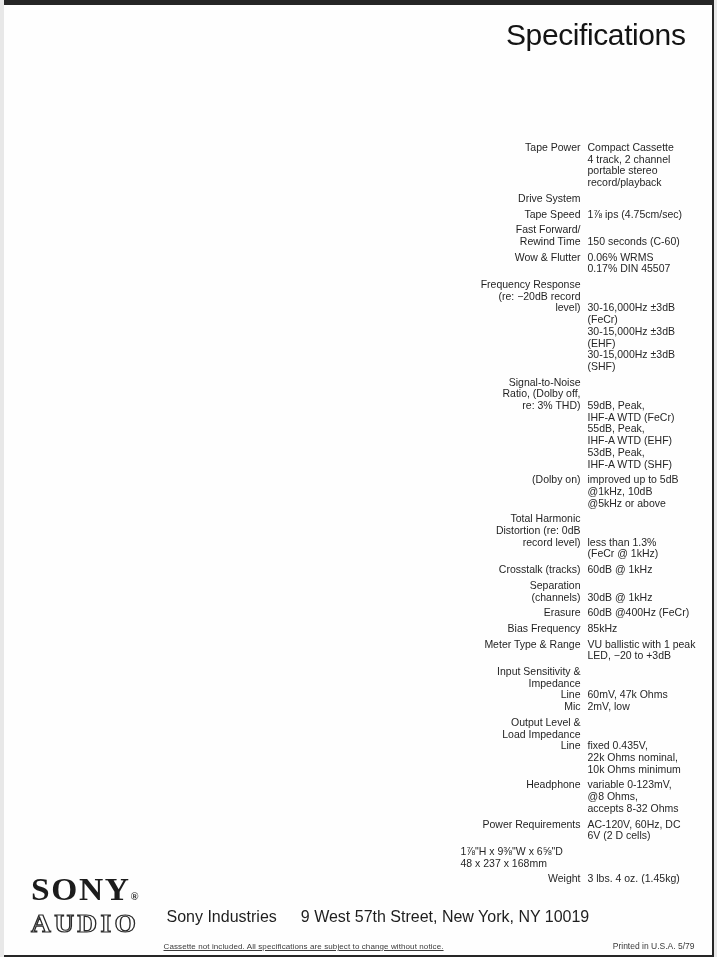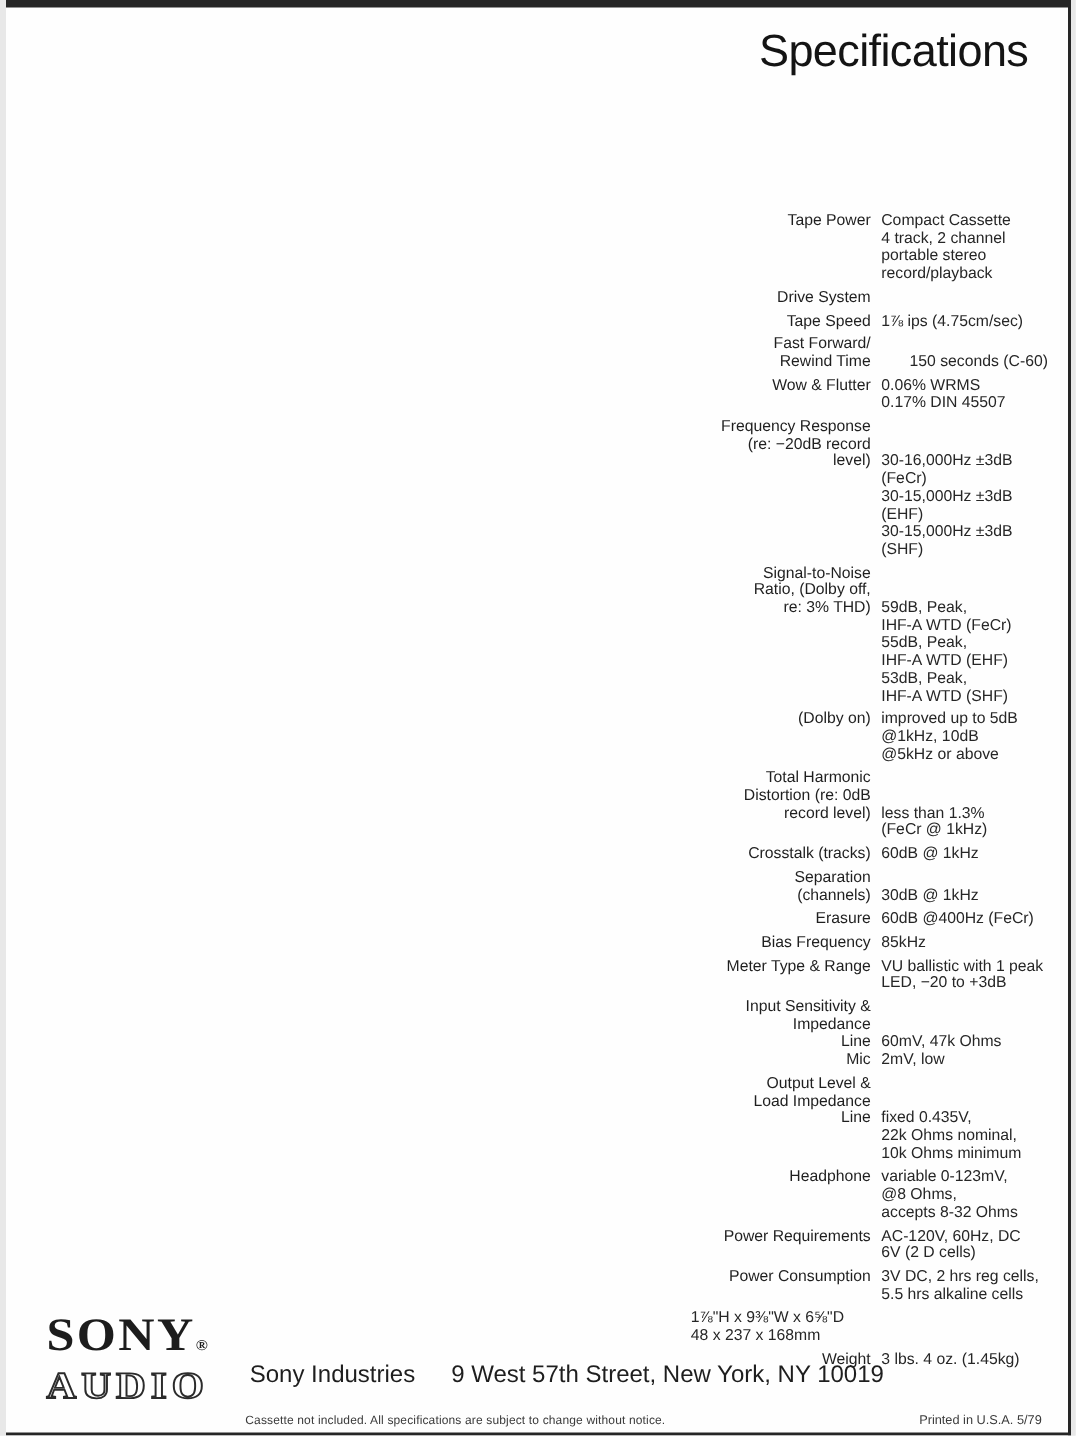--- a/index.html
+++ b/index.html
@@ -57,21 +57,21 @@
     transform:scaleX(1.1); transform-origin:left;
     white-space:nowrap;
   }
   .address {
     position:absolute; left:163px; top:903px;
     font-size:16px; color:#1e1e1e;
     display:flex; gap:24px; white-space:nowrap;
   }
   .footnote {
     position:absolute; left:160px; top:937px;
-    font-size:8px; color:#3a3a3a; letter-spacing:0.1px;
+    font-size:8px; color:#3a3a3a; letter-spacing:0.1px;text-decoration:underline;
   }
   .printed {
     position:absolute; right:17px; top:936px;
     font-size:8.5px; color:#3a3a3a;
   }
 </style>
 </head>
 <body>
 
 <div class="page">
@@ -92,21 +92,21 @@
   </div>
 
   <div class="spec-row">
     <div class="spec-label">Tape Speed</div>
     <div class="spec-value">1⅞ ips (4.75cm/sec)</div>
   </div>
 
   <div class="spec-row">
     <div class="spec-label">Fast Forward/
 Rewind Time</div>
-    <div class="spec-value" style="padding-top: 11.7px; text-align: center;">150 seconds (C-60)</div>
+    <div class="spec-value" style="padding-top: 11.7px;">150 seconds (C-60)</div>
   </div>
 
   <div class="spec-row">
     <div class="spec-label">Wow &amp; Flutter</div>
     <div class="spec-value">0.06% WRMS
 0.17% DIN 45507</div>
   </div>
 
   <div class="spec-row">
     <div class="spec-label">Frequency Response
@@ -198,25 +198,20 @@
 @8 Ohms,
 accepts 8-32 Ohms</div>
   </div>
 
   <div class="spec-row">
     <div class="spec-label">Power Requirements</div>
     <div class="spec-value">AC-120V, 60Hz, DC
 6V (2 D cells)</div>
   </div>
 
-  <div class="spec-row">
-    <div class="spec-label">Power Consumption</div>
-    <div class="spec-value">3V DC, 2 hrs reg cells,
-5.5 hrs alkaline cells</div>
-  </div>
 
   <div class="spec-row">
     <div class="spec-value">1⅞"H x 9⅜"W x 6⅝"D
 48 x 237 x 168mm</div>
   </div>
 
   <div class="spec-row">
     <div class="spec-label">Weight</div>
     <div class="spec-value">3 lbs. 4 oz. (1.45kg)</div>
   </div>

